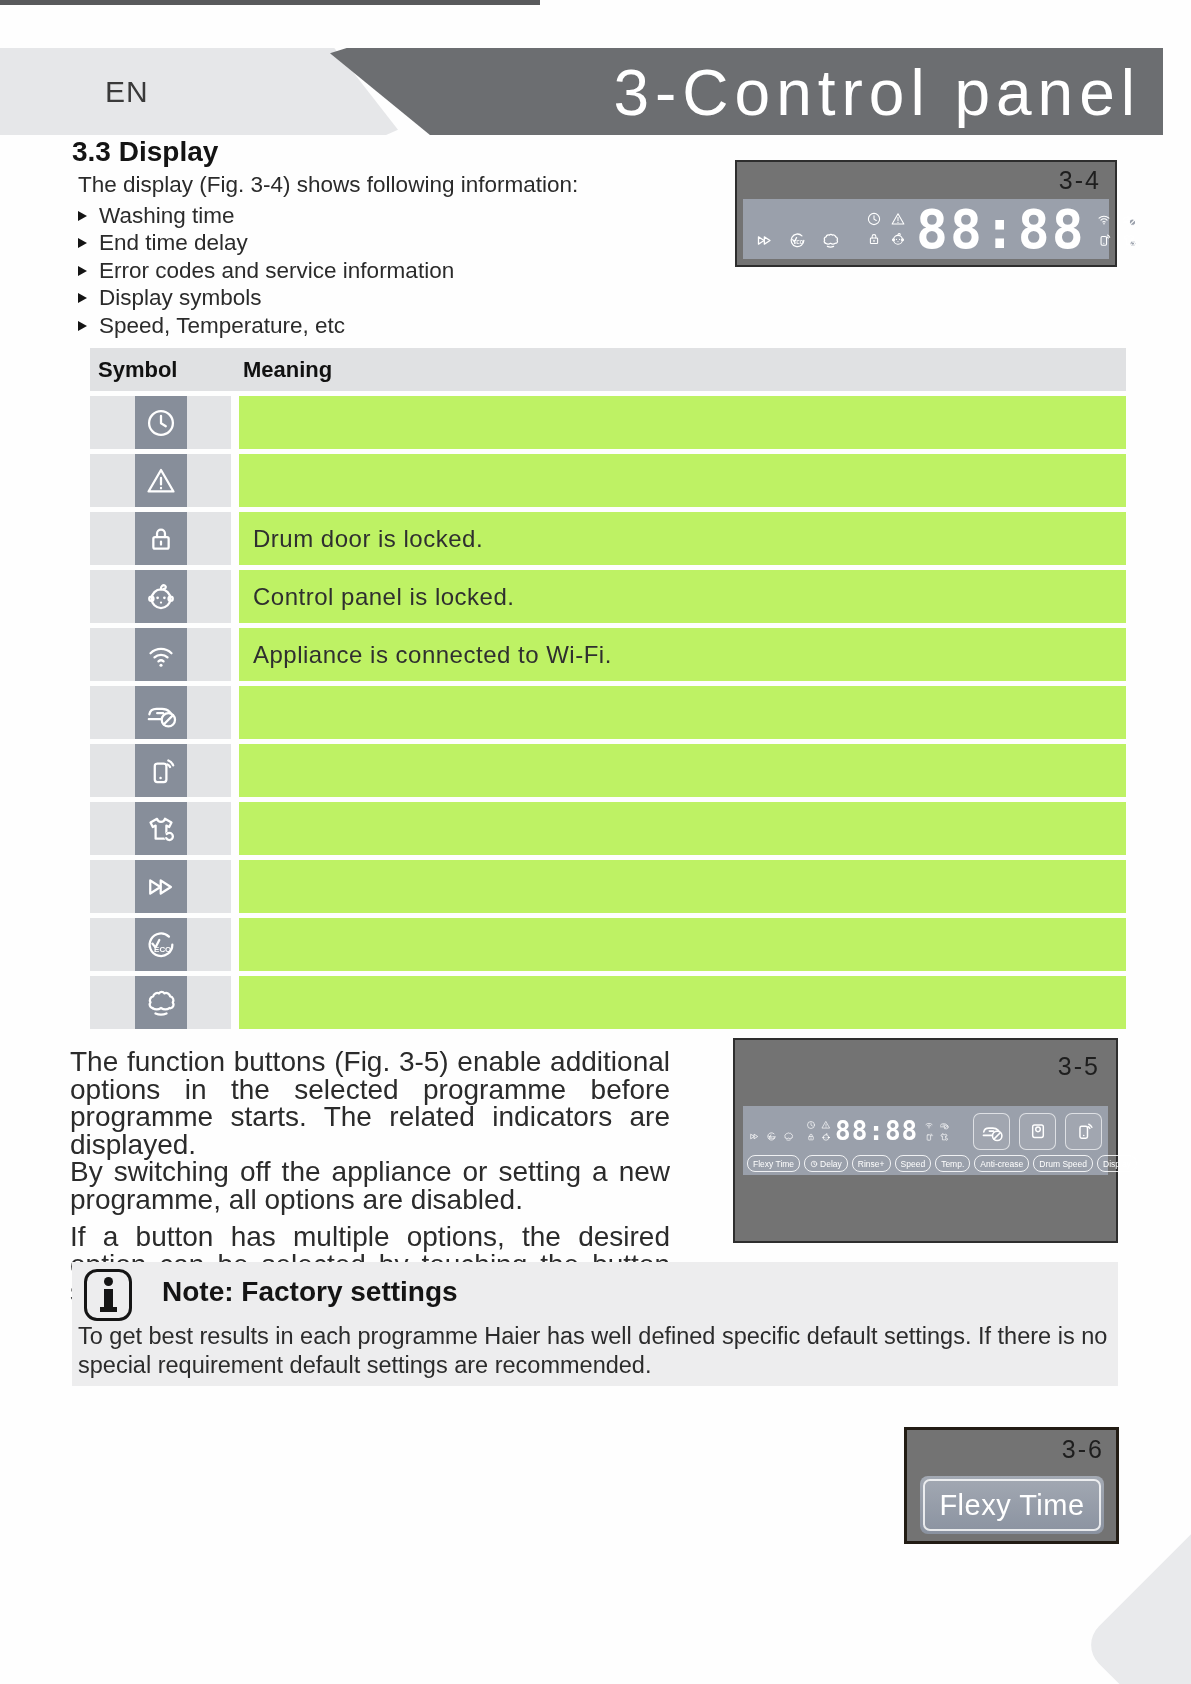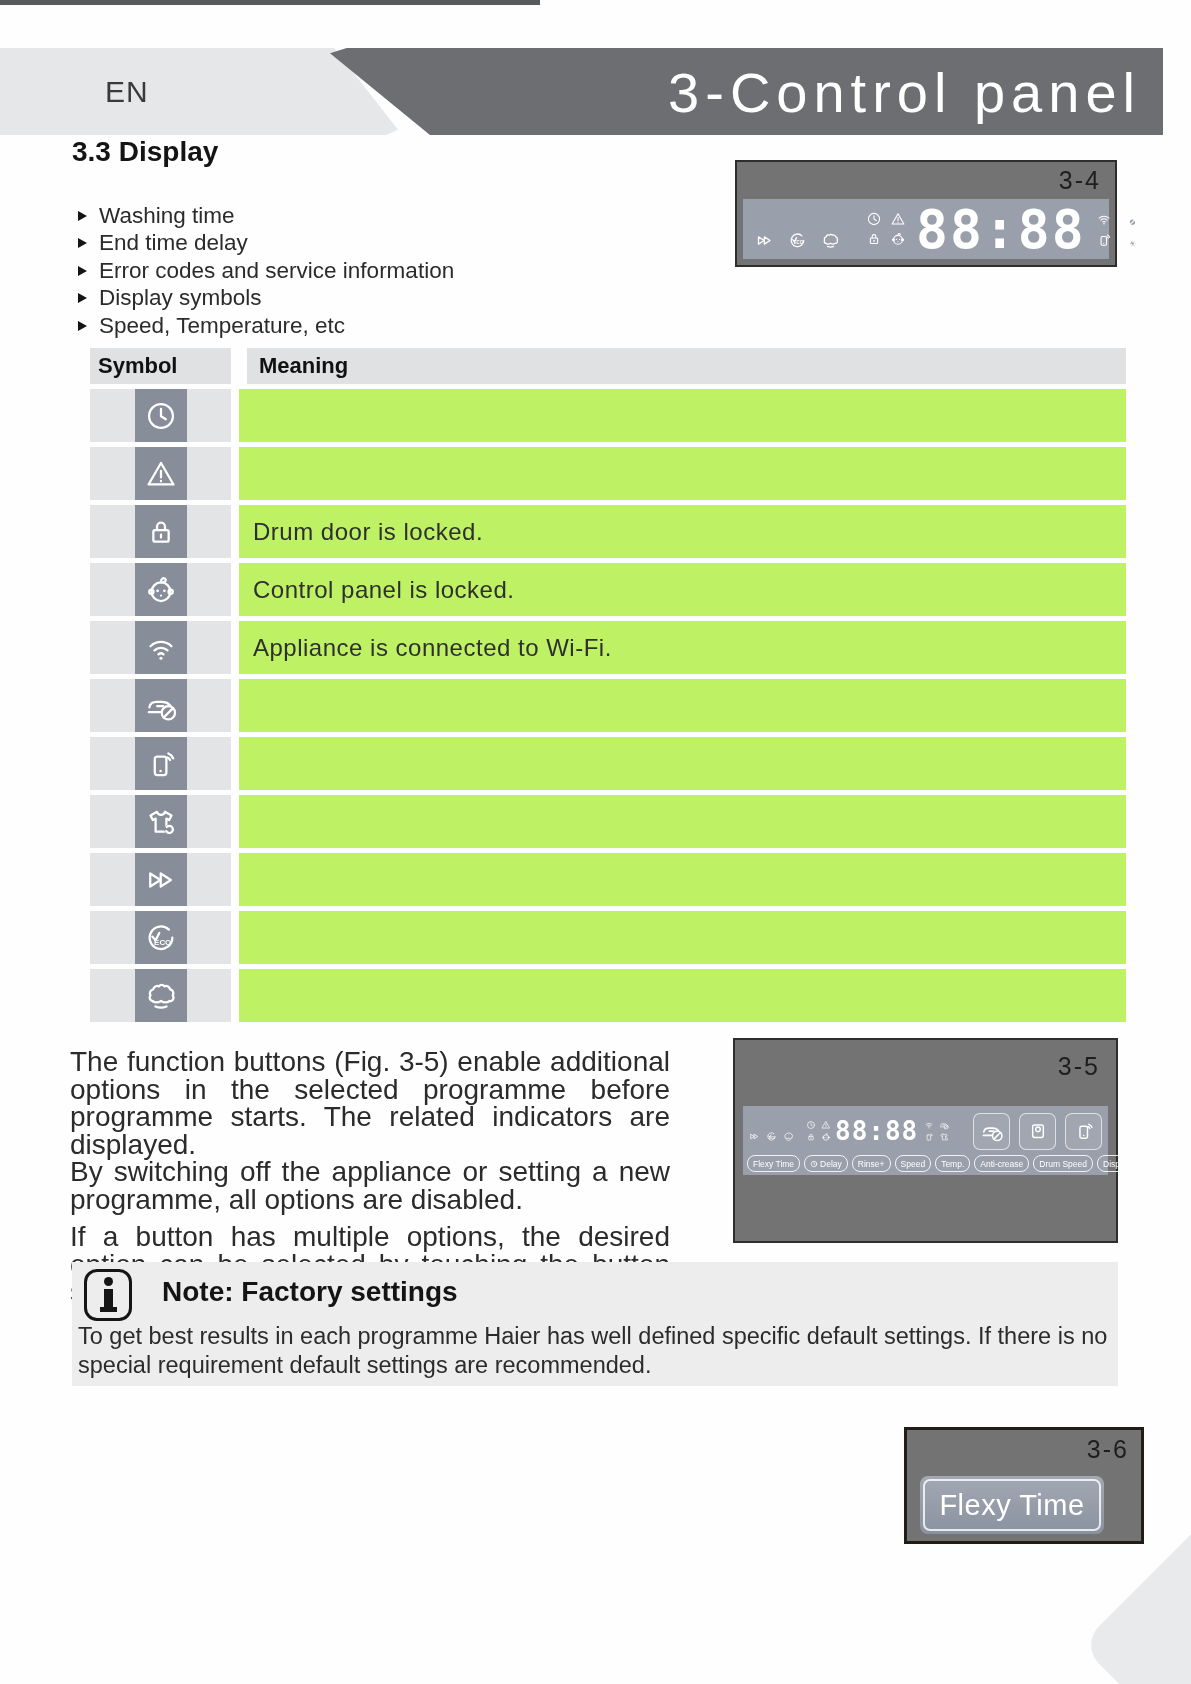--- a/index.html
+++ b/index.html
@@ -18,21 +18,21 @@
   .hdr-lang {
     position:absolute; left:105px; top:0; height:87px; line-height:87px;
     font-size:30px; letter-spacing:1px; color:#3a3a3a;
   }
   .hdr-dark {
     position:absolute; left:330px; top:48px; width:833px; height:87px;
     background:#6c6e71; clip-path:polygon(0 6%, 2% 0, 100% 0, 100% 100%, 12% 100%);
   }
   .hdr-title {
     position:absolute; right:22px; top:0; height:87px; line-height:90px;
-    font-size:56px; font-weight:300; letter-spacing:6px; color:#ffffff; white-space:nowrap;
+    font-size:64px; font-weight:300; letter-spacing:6px; color:#ffffff; white-space:nowrap;
   }
   
   .sec-heading { position:absolute; left:72px; top:136px; font-size:28px; font-weight:700; color:#141414; }
   .sec-intro   { position:absolute; left:78px; top:172px; font-size:22.5px; color:#2b2b2b; }
   .bullets { position:absolute; left:78px; top:202px; }
   .bullet { display:flex; align-items:center; height:27.5px; font-size:22.5px; color:#2b2b2b; }
   .bullet::before {
     content:""; width:0; height:0; flex:0 0 auto;
     border-left:9px solid #141414; border-top:5.5px solid transparent; border-bottom:5.5px solid transparent;
     margin-right:12px;
@@ -47,21 +47,21 @@
   #fig34 .panel { left:6px; right:6px; bottom:6px; height:60px; display:flex; align-items:center; }
   .grp-left { display:flex; gap:14px; align-items:flex-end; align-self:flex-end; margin:0 0 9px 12px; }
   .grid2 { display:grid; grid-template-columns:auto auto; gap:4px 8px; margin-left:26px; }
   .segbig {
     font-family:"DejaVu Sans Mono", monospace; font-weight:700; font-size:53px; line-height:1;
     color:#ffffff; letter-spacing:2px; margin:0 8px 0 10px;
   }
   .grid2r { display:grid; grid-template-columns:auto auto; gap:5px 9px; margin-left:2px; }
   
   .symtable { position:absolute; left:90px; top:348px; width:1036px; }
-  .thead { display:flex; gap:16px; height:36px; margin-bottom:5px; }
+  .thead { display:flex; gap:0; height:43px; margin-bottom:5px; }
   .th { background:#e0e1e3; display:flex; align-items:center; font-size:22px; font-weight:700; color:#111; }
   .th.c1 { width:141px; padding-left:8px; }
   .th.c2 { flex:1; padding-left:12px; }
   .trow { display:flex; gap:8px; height:53px; margin-bottom:5px; }
   .td-sym { width:141px; background:#e3e4e6; display:flex; justify-content:center; }
   .sym-sq { width:52px; height:100%; background:#878e9a; --iconbg:#878e9a; display:flex; align-items:center; justify-content:center; }
   .td-mean { flex:1; background:#bef264; display:flex; align-items:center; padding-left:14px; font-size:24px; letter-spacing:0.5px; color:#2f2f2f; }
   
   .bodytext { position:absolute; left:70px; top:1048px; width:600px; font-size:28px; line-height:27.5px; color:#2b2b2b; text-align:justify; }
   .bodytext p.gap { margin-top:10px; }
@@ -85,21 +85,21 @@
   
   .note { position:absolute; left:72px; top:1262px; width:1046px; height:124px; background:#ededee; }
   .note-icon { position:absolute; left:12px; top:7px; width:48px; height:52px;
                border:3px solid #151515; border-radius:13px; }
   .note-icon .dot  { position:absolute; left:17px; top:5px;  width:9px; height:9px; border-radius:50%; background:#151515; }
   .note-icon .stem { position:absolute; left:17px; top:17px; width:9px; height:20px; background:#151515; }
   .note-icon .base { position:absolute; left:13px; top:35px; width:17px; height:5px; background:#151515; }
   .note-title { position:absolute; left:90px; top:14px; font-size:28px; font-weight:600; color:#141414; }
   .note-body { position:absolute; left:6px; top:60px; right:6px; font-size:23.5px; line-height:29px; color:#2b2b2b; }
   
-  #fig36 { left:904px; top:1427px; width:240px; height:117px; border:3px solid #221c14; }
+  #fig36 { left:904px; top:1427px; width:215px; height:117px; border:3px solid #221c14; }
   #fig36 .figlabel { right:12px; top:5px; }
   .flexy-btn { position:absolute; left:13px; top:46px; width:184px; height:58px; border-radius:8px;
                background:linear-gradient(#a3a9b3, #8a92a0); display:flex; align-items:center; justify-content:center; }
   .flexy-btn .inner { position:absolute; inset:3px; border:2px solid rgba(255,255,255,.8); border-radius:7px; }
   .flexy-btn .lbl { position:relative; color:#fff; font-size:29px; font-weight:300; letter-spacing:0.5px; }
   
   .corner { position:absolute; left:1128px; top:1530px; width:230px; height:230px;
             background:#e9eaec; border-radius:26px; transform:rotate(45deg); }
   
   svg.icon { stroke:#fff; fill:none; stroke-width:1.6; stroke-linecap:round; stroke-linejoin:round; display:block; }
@@ -181,20 +181,21 @@
   <div class="topbar"></div>
 
   <div class="hdr-light">
     <div class="hdr-lang">EN</div>
   </div>
   <div class="hdr-dark">
     <div class="hdr-title">3-Control panel</div>
   </div>
 
   <div class="sec-heading">3.3 Display</div>
+  <div class="sec-intro">The display (Fig. 3-4) shows following information:</div>
   <div class="bullets">
     <div class="bullet">Washing time</div>
     <div class="bullet">End time delay</div>
     <div class="bullet">Error codes and service information</div>
     <div class="bullet">Display symbols</div>
     <div class="bullet">Speed, Temperature, etc</div>
   </div>
 
   <div class="figbox" id="fig34">
     <div class="figlabel">3-4</div>

